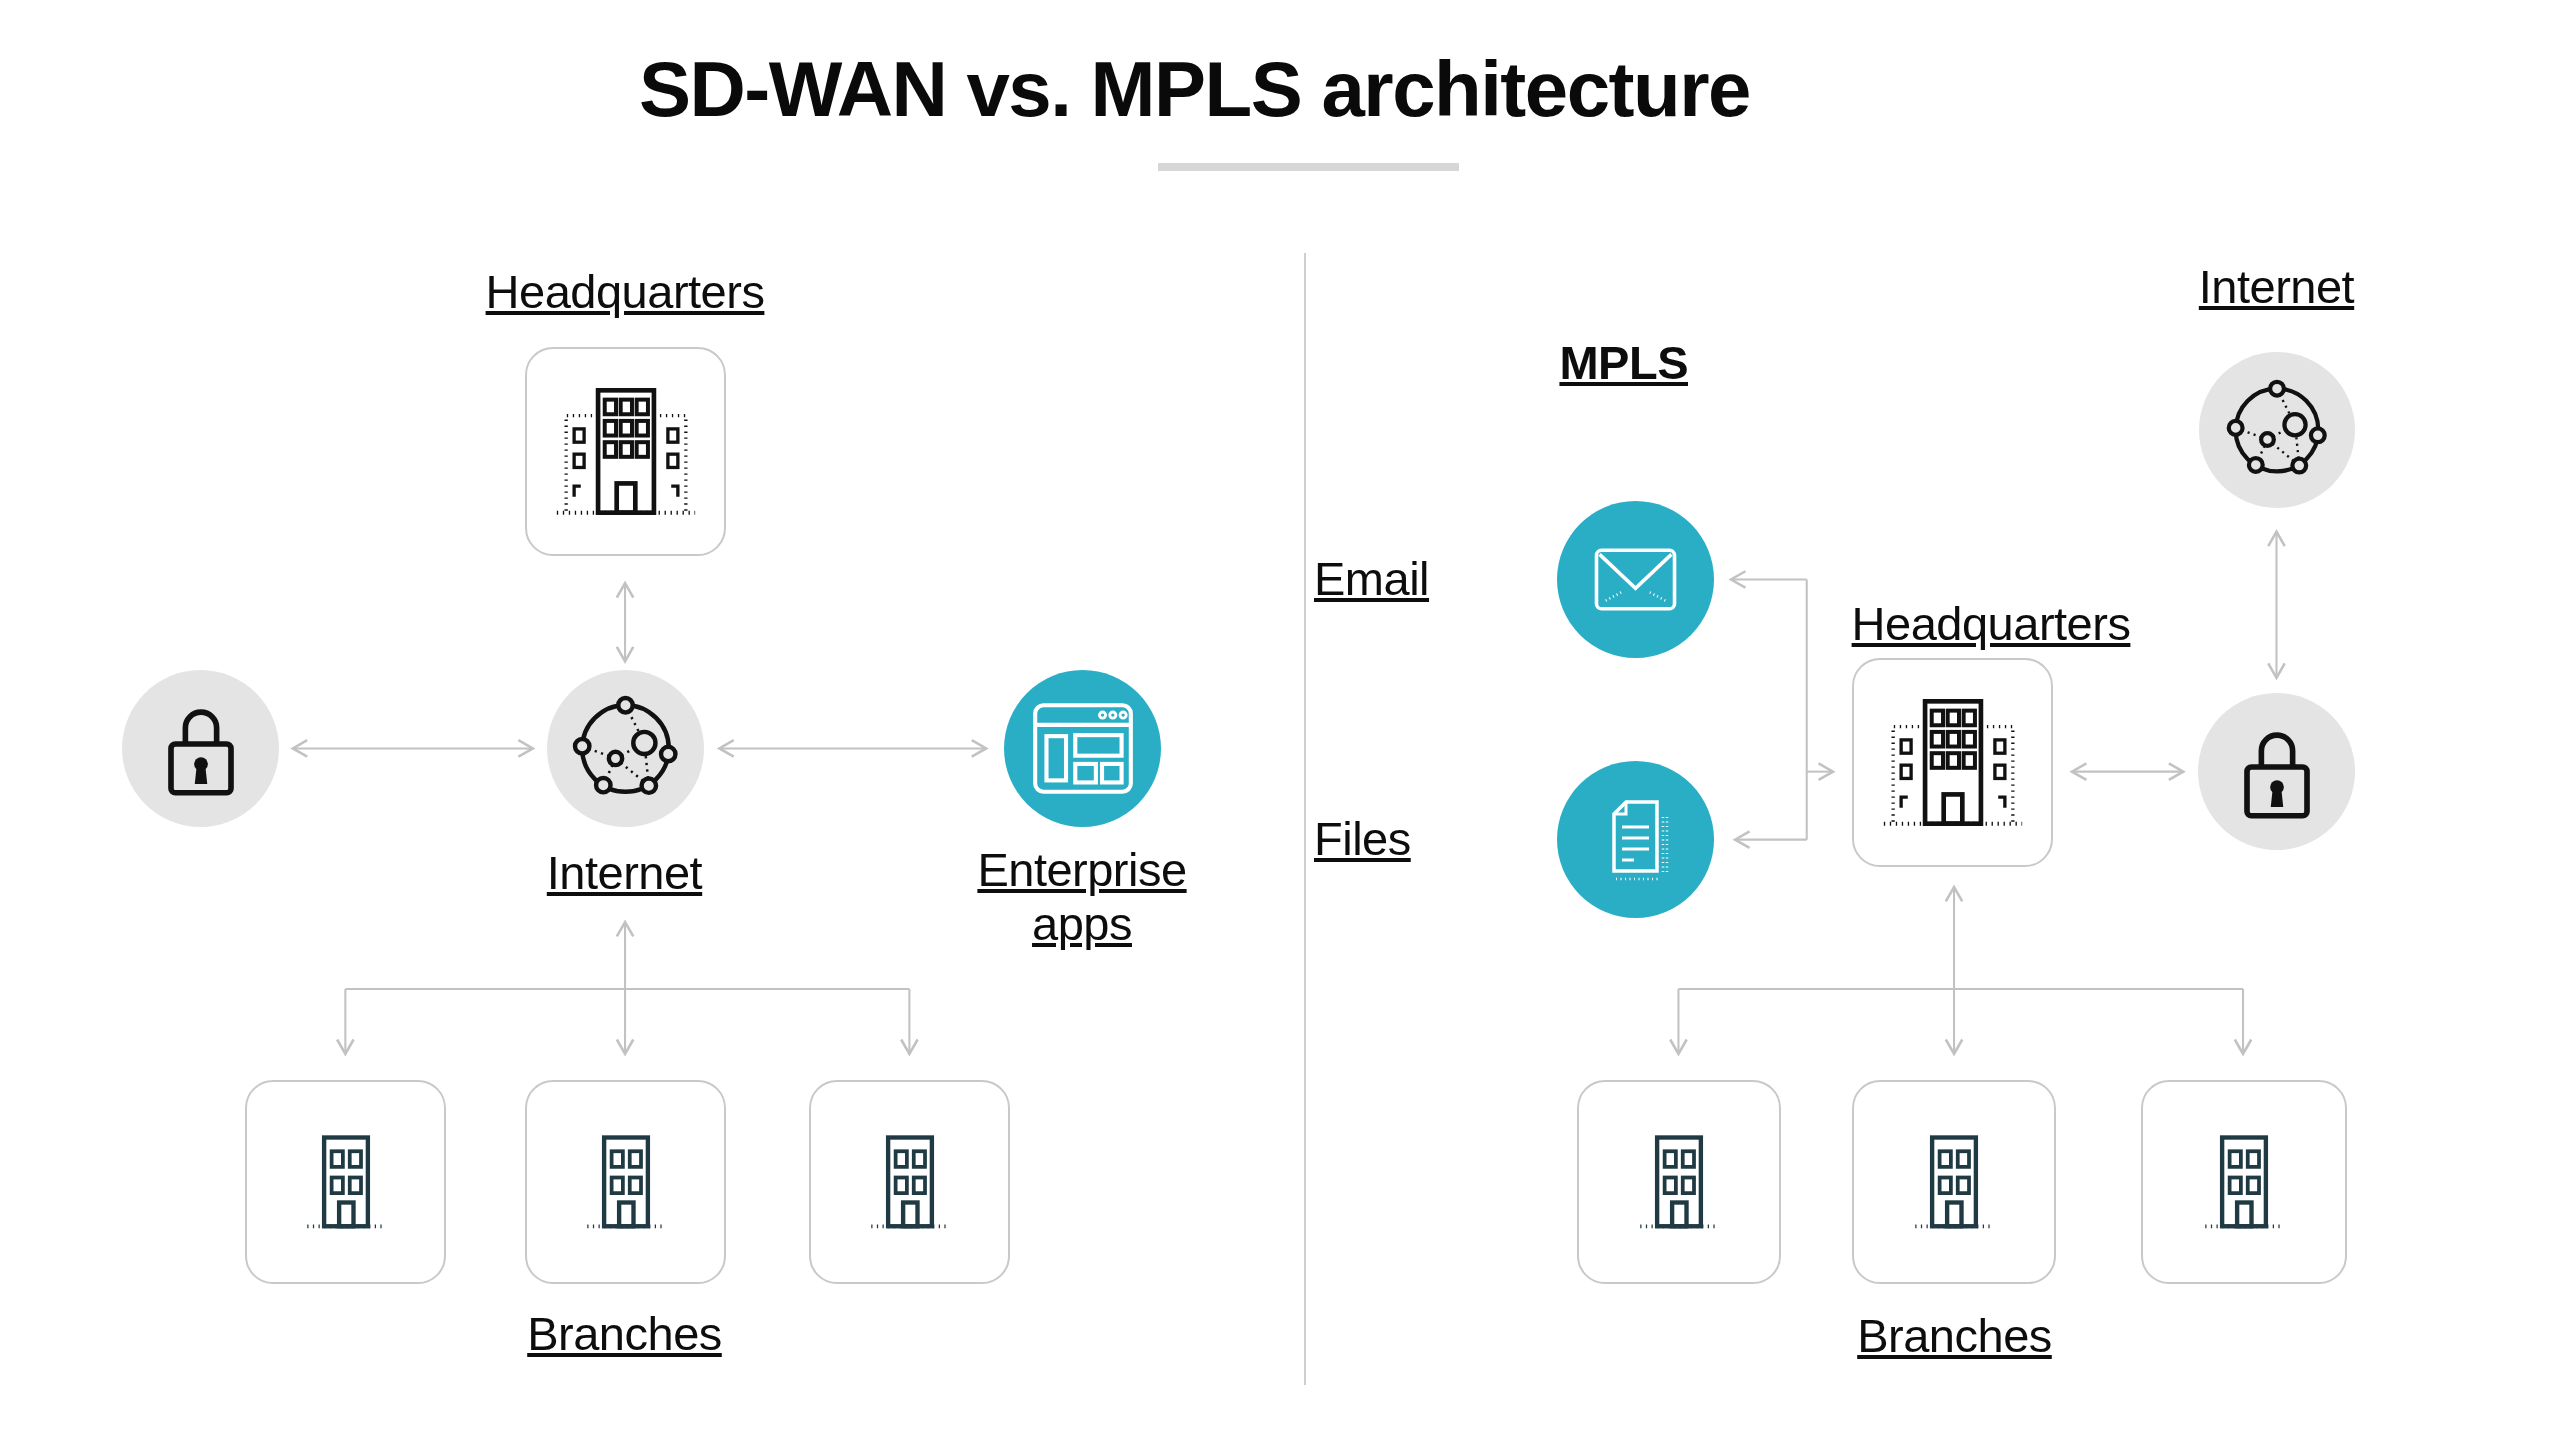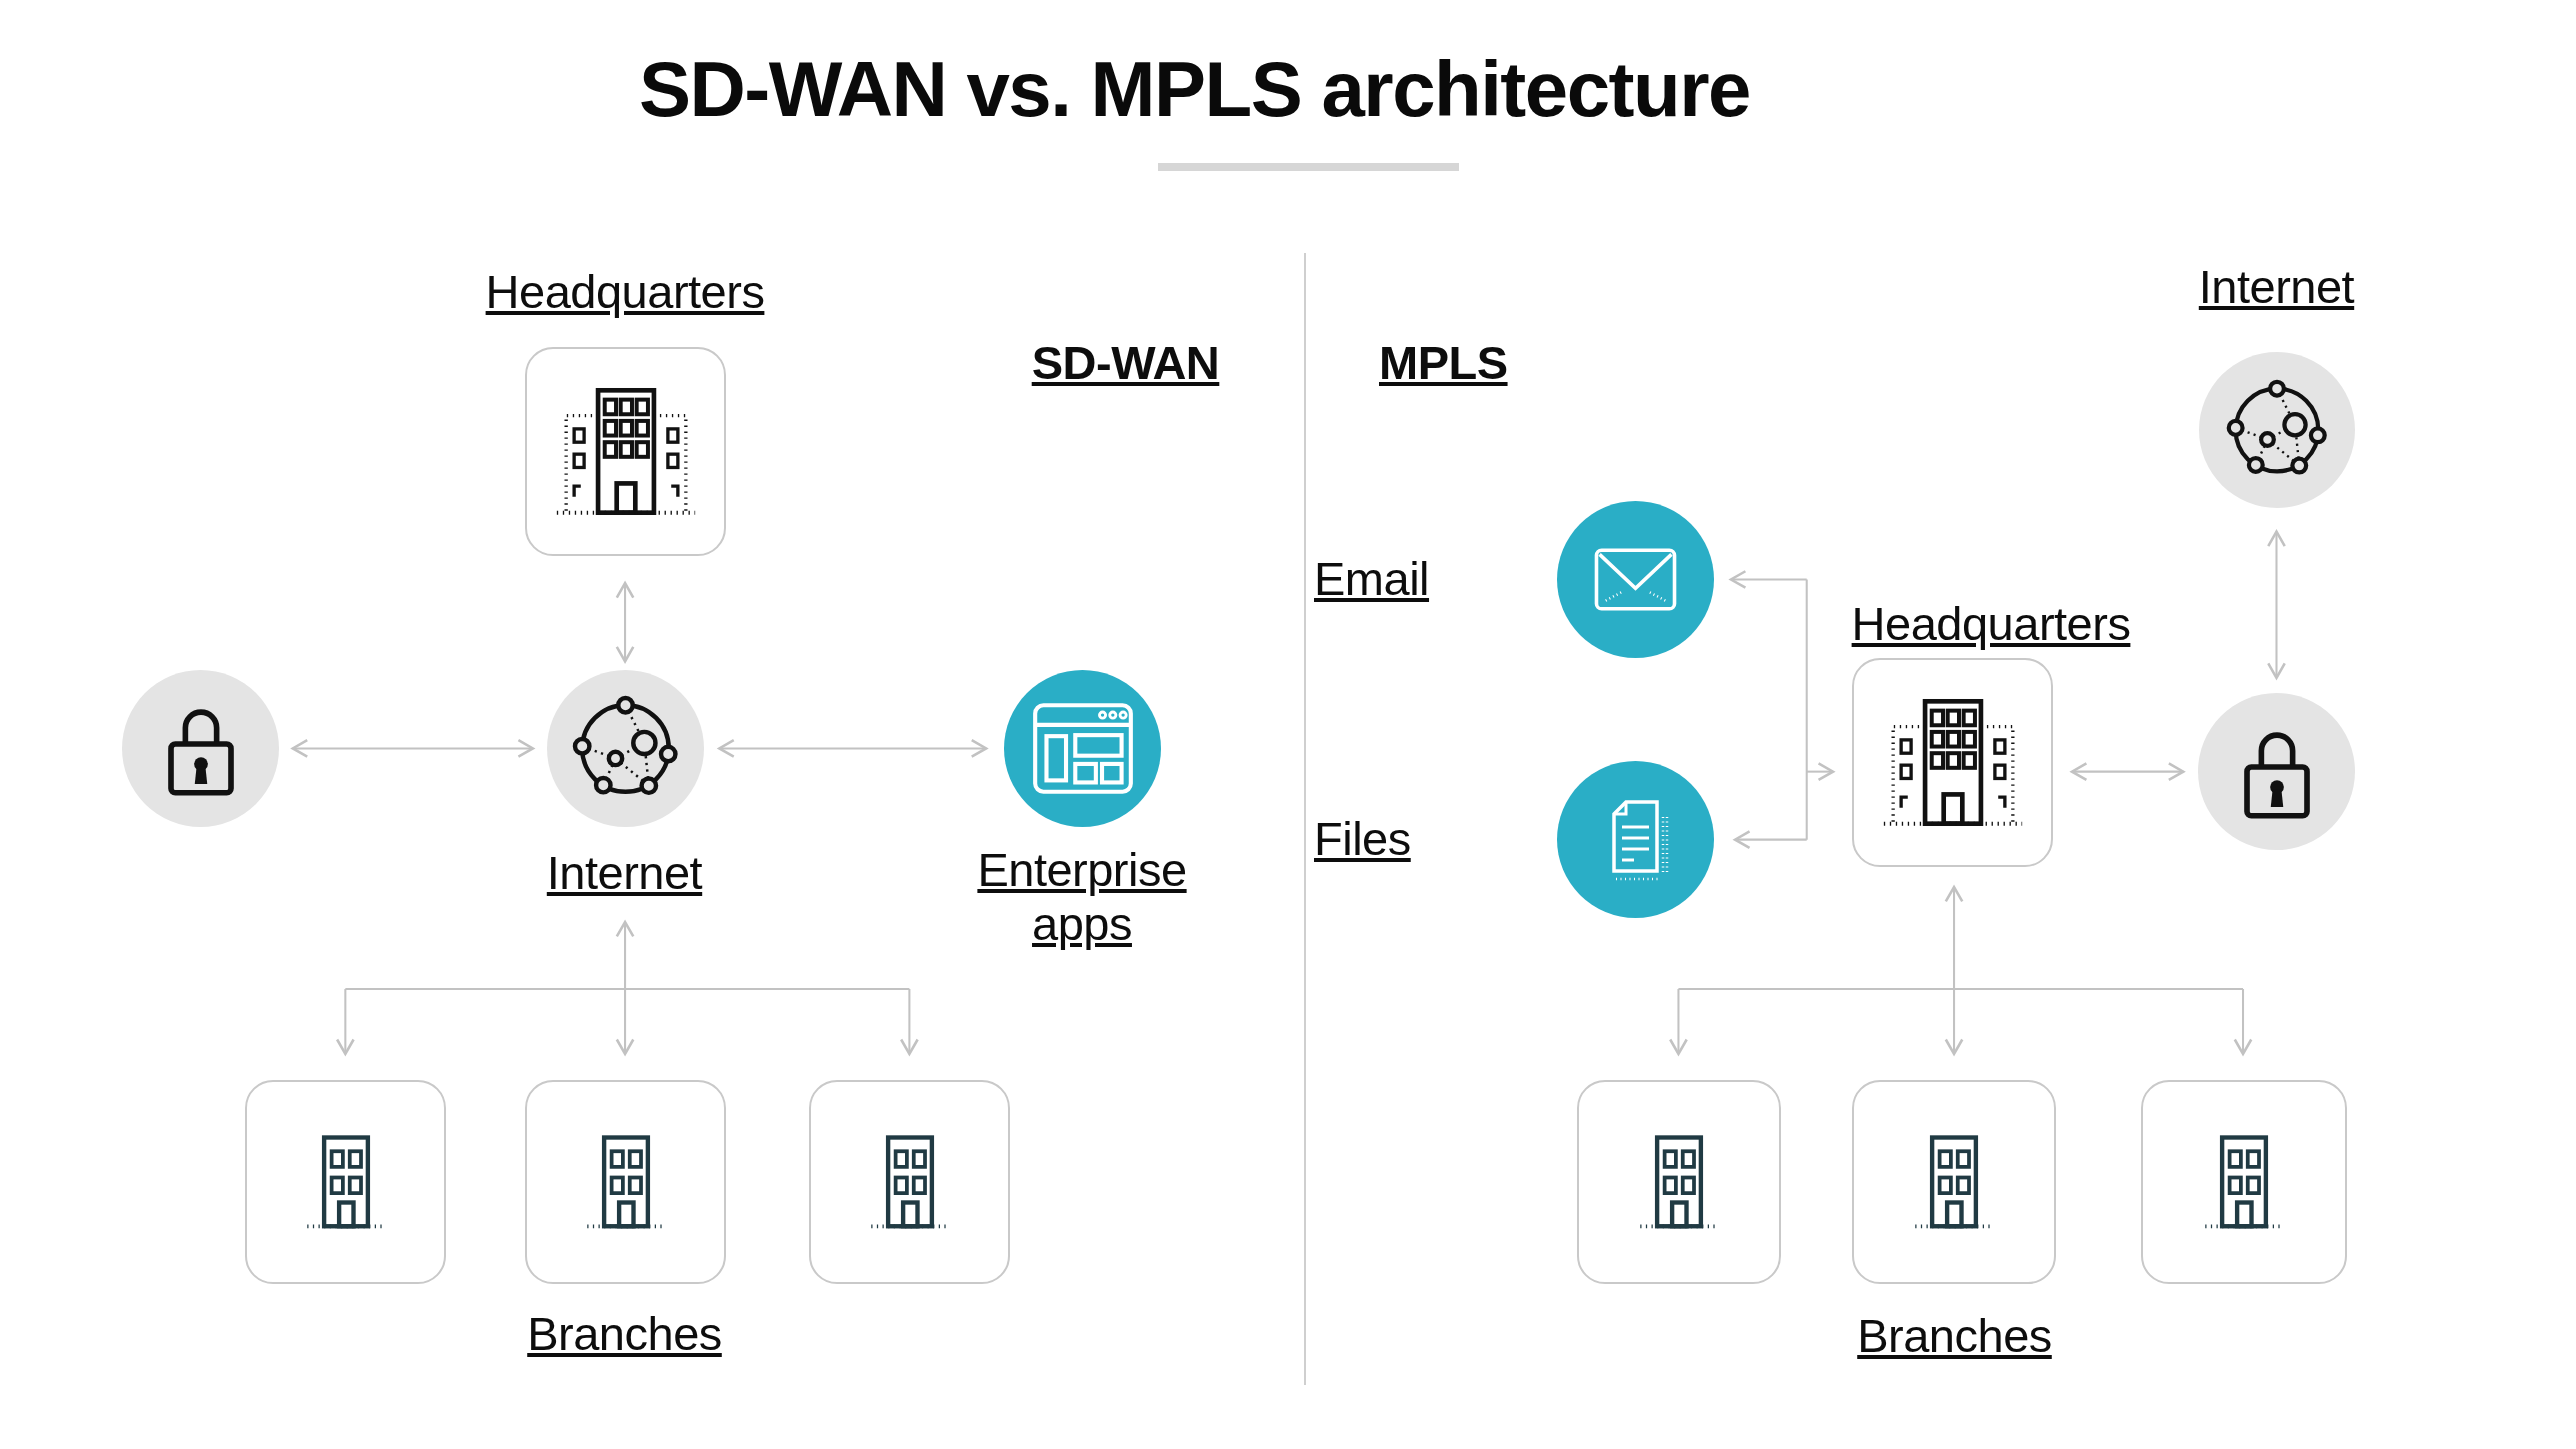--- a/index.html
+++ b/index.html
@@ -7,21 +7,21 @@
     position:relative;width:2576px;height:1449px;background:#fff;overflow:hidden;
     font-family:"Liberation Sans", sans-serif;color:var(--text,#0d0d0d);
   }
   .overlay{position:absolute;left:0;top:0;z-index:1;}
   .lbl{
     position:absolute;z-index:3;font-size:47px;line-height:54px;font-weight:500;
     text-align:center;color:var(--text,#0d0d0d);letter-spacing:-0.5px;text-decoration:underline;
   }
   .lbl.bold{font-weight:700;letter-spacing:-0.5px;}
   .lbl.right{text-align:left;}
-  .lbl.left{text-align:left;}
+  .lbl.left{text-align:right;}
   .title{
     position:absolute;z-index:3;font-size:78px;line-height:88px;font-weight:700;
     letter-spacing:-1.5px;text-align:left;color:#0a0a0a;
   }
   .underline{position:absolute;z-index:3;background:var(--underline,#d6d6d6);}
   .divider{position:absolute;z-index:2;background:var(--divider,#cfcfcf);}
   .circle{
     position:absolute;z-index:2;border-radius:50%;
     display:flex;align-items:center;justify-content:center;
   }
@@ -68,21 +68,20 @@
       <line x1="4419" y1="1032" x2="4419" y2="1316" marker-start="url(#ch)" marker-end="url(#ch)"></line>
       <line x1="3793" y1="1722" x2="3793" y2="1920" marker-start="url(#ch)"></line>
       <line x1="3258" y1="1920" x2="4354" y2="1920"></line>
       <line x1="3258" y1="1920" x2="3258" y2="2046" marker-end="url(#ch)"></line>
       <line x1="3793" y1="1920" x2="3793" y2="2046" marker-end="url(#ch)"></line>
       <line x1="4354" y1="1920" x2="4354" y2="2046" marker-end="url(#ch)"></line>
     </g>
   </svg>
 
   <div class="lbl" style="left:393px;top:265px;width:464px;white-space:nowrap;">Headquarters</div>
-  <div class="lbl bold" style="left:945px;top:336px;width:361px;">SD-WAN</div>
 
   <div class="box" style="left:525px;top:347px;width:201px;height:209px;">
     <svg width="160" height="133" viewBox="0 0 240 200">
       <g stroke="#111" fill="none" stroke-width="7">
         <rect x="78" y="8" width="84" height="184"></rect>
         <g stroke-width="6">
           <rect x="88" y="22" width="17" height="22"></rect>
             <rect x="112" y="22" width="17" height="22"></rect>
             <rect x="136" y="22" width="17" height="22"></rect>
           <rect x="88" y="54" width="17" height="22"></rect>

